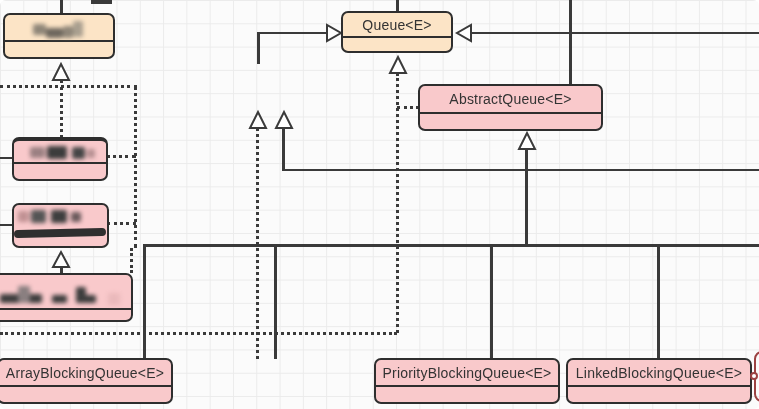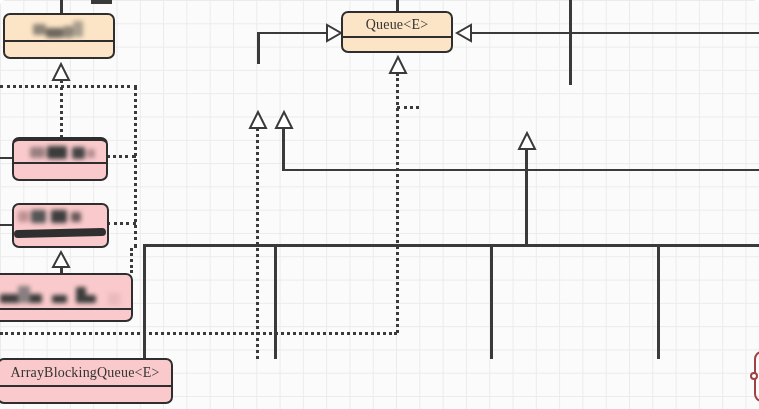--- a/index.html
+++ b/index.html
@@ -3,21 +3,21 @@
 <meta charset="utf-8">
 <style>
   html,body{margin:0;padding:0;background:#fff;}
   #canvas{
     position:relative;width:759px;height:409px;overflow:hidden;
     background-color:var(--canvas-bg,#fbfbfb);
     background-image:
       linear-gradient(to right, var(--grid,#ebebeb) 1px, transparent 1px),
       linear-gradient(to bottom, var(--grid,#ebebeb) 1px, transparent 1px);
     background-size:23.3px 23.3px;
-    font-family:Liberation Serif, serif;
+    font-family:Liberation Sans, sans-serif;
     border-radius:6px;
   }
   .hline{position:absolute;height:2.5px;background:var(--line,#3a3a3a);}
   .vline{position:absolute;width:2.5px;background:var(--line,#3a3a3a);}
   .thick{height:3px;}
   .vthick{width:3px;}
   .hdot{position:absolute;height:0;border-top:3px dotted var(--line,#3a3a3a);}
   .vdot{position:absolute;width:0;border-left:3px dotted var(--line,#3a3a3a);}
   .box{
     position:absolute;box-sizing:border-box;
@@ -104,20 +104,23 @@
     <div class="bk" style="left:46px;top:28px;width:17px;height:10px;background:#6e675e"></div>
     <div class="bk" style="left:63px;top:26px;width:10px;height:12px;background:#8f8678"></div>
     <div class="bk" style="left:73px;top:21px;width:10px;height:16px;background:#a99f8f"></div>
   </div>
 
   <div class="box iface" style="left:341px;top:11px;width:112px;height:42px">
     <div class="hd" style="height:25px">Queue&lt;E&gt;</div>
   </div>
 
 
+  <div class="box" style="left:418px;top:84px;width:185px;height:47px">
+    <div class="hd" style="height:28px">AbstractQueue&lt;E&gt;</div>
+  </div>
 
   <div class="box" style="left:12px;top:137px;width:96px;height:44px;border-top-width:4px">
     <div class="hd" style="height:23px"></div>
   </div>
   <div class="redacted">
     <div class="bk" style="left:30px;top:147px;width:15px;height:11px;background:#9b8082"></div>
     <div class="bk" style="left:47px;top:146px;width:20px;height:13px;background:#3c3c3c"></div>
     <div class="bk" style="left:72px;top:147px;width:13px;height:12px;background:#454545"></div>
     <div class="bk" style="left:87px;top:149px;width:8px;height:9px;background:#b48e90"></div>
   </div>
@@ -143,18 +146,24 @@
     <div class="bk" style="left:76px;top:287px;width:10px;height:16px;background:#3d3d3d"></div>
     <div class="bk" style="left:76px;top:295px;width:20px;height:8px;background:#3d3d3d"></div>
     <div class="bk" style="left:108px;top:293px;width:12px;height:12px;background:#eab9bb"></div>
   </div>
 
   <div class="box" style="left:-3px;top:358px;width:176px;height:46px">
     <div class="hd" style="height:27px">ArrayBlockingQueue&lt;E&gt;</div>
   </div>
 
 
+  <div class="box" style="left:374px;top:358px;width:186px;height:46px">
+    <div class="hd" style="height:27px">PriorityBlockingQueue&lt;E&gt;</div>
+  </div>
 
+  <div class="box" style="left:566px;top:358px;width:186px;height:46px">
+    <div class="hd" style="height:27px">LinkedBlockingQueue&lt;E&gt;</div>
+  </div>
 
   <div class="redbox" style="left:754px;top:351px;width:26px;height:51px"></div>
   <div class="handle" style="left:750px;top:372px"></div>
 
 </div>
 
 </body></html>

